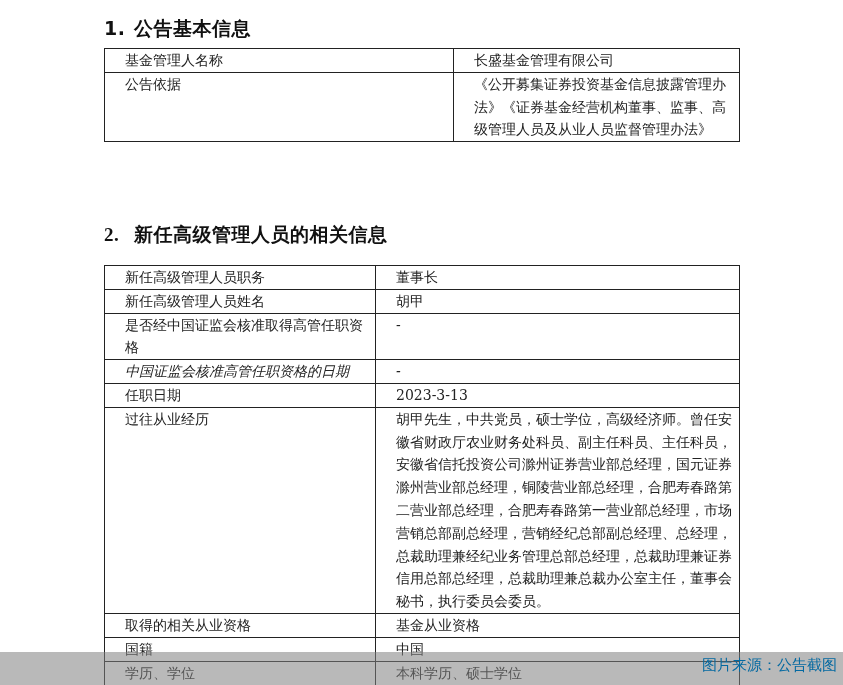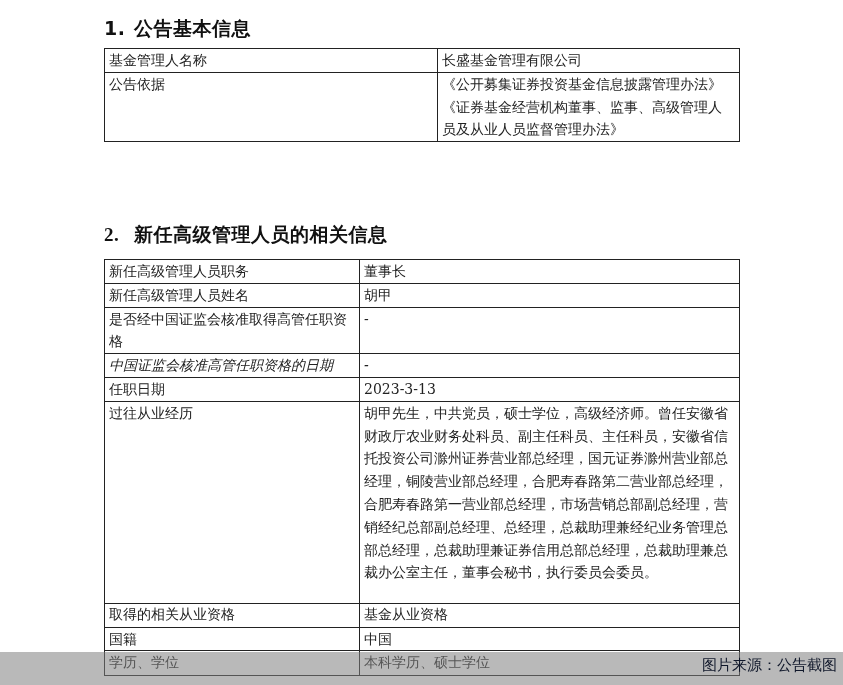--- a/index.html
+++ b/index.html
@@ -2,28 +2,28 @@
 <html><head>
 <meta charset="utf-8">
 <style>
   html, body { margin:0; padding:0; }
   body { width:843px; height:685px; background:#ffffff; position:relative; overflow:hidden;
          font-family: "DejaVu Serif", "Liberation Serif", serif; color:#1a1a1a; }
   .section-title { position:absolute; left:104px; font-family:"DejaVu Sans","Liberation Sans",sans-serif;
          font-weight:bold; font-size:19px; color:#111; letter-spacing:0.5px; }
   .section-title .num { display:inline-block; width:30px; }
   table { position:absolute; border-collapse:collapse; font-size:14px; }
-  td { border:1px solid #222; vertical-align:top; padding:0 0 0 4px; line-height:22.8px; color:#222; }
+  td { border:1px solid #222; vertical-align:top; padding:0 0 0 20px; line-height:22.8px; color:#222; }
   #t1 { left:104px; top:48px; width:636px; }
   #t1 td.k { width:328px; }
-  #t2 { left:104px; top:259px; width:636px; }
+  #t2 { left:104px; top:265px; width:636px; }
   #t2 td.k { width:250px; }
   td.v { padding-right:6px; }
   .overlay { position:absolute; left:0; top:652px; width:843px; height:33px; background:rgba(128,128,128,0.55); }
-  .credit { position:absolute; right:6px; top:656px; color:#0f172a; font-family:"DejaVu Sans","Liberation Sans",sans-serif;
+  .credit { position:absolute; right:6px; top:656px; color:#0369a1; font-family:"DejaVu Sans","Liberation Sans",sans-serif;
             font-size:15px; }
 </style>
 </head>
 <body>
 
 <div class="section-title" style="top:16px;">
   <span class="num">1.</span><span>公告基本信息</span>
 </div>
 
 <table id="t1">
@@ -62,21 +62,21 @@
     <td class="v">-</td>
   </tr>
   <tr style="height:23px;">
     <td class="k">任职日期</td>
     <td class="v">2023-3-13</td>
   </tr>
   <tr style="height:202px;">
     <td class="k">过往从业经历</td>
     <td class="v">胡甲先生，中共党员，硕士学位，高级经济师。曾任安徽省财政厅农业财务处科员、副主任科员、主任科员，安徽省信托投资公司滁州证券营业部总经理，国元证券滁州营业部总经理，铜陵营业部总经理，合肥寿春路第二营业部总经理，合肥寿春路第一营业部总经理，市场营销总部副总经理，营销经纪总部副总经理、总经理，总裁助理兼经纪业务管理总部总经理，总裁助理兼证券信用总部总经理，总裁助理兼总裁办公室主任，董事会秘书，执行委员会委员。</td>
   </tr>
-  <tr style="height:23px;font-family:Liberation Serif, serif;">
+  <tr style="height:23px;">
     <td class="k">取得的相关从业资格</td>
     <td class="v">基金从业资格</td>
   </tr>
   <tr style="height:23px;">
     <td class="k">国籍</td>
     <td class="v">中国</td>
   </tr>
   <tr style="height:25px;">
     <td class="k">学历、学位</td>
     <td class="v">本科学历、硕士学位</td>

